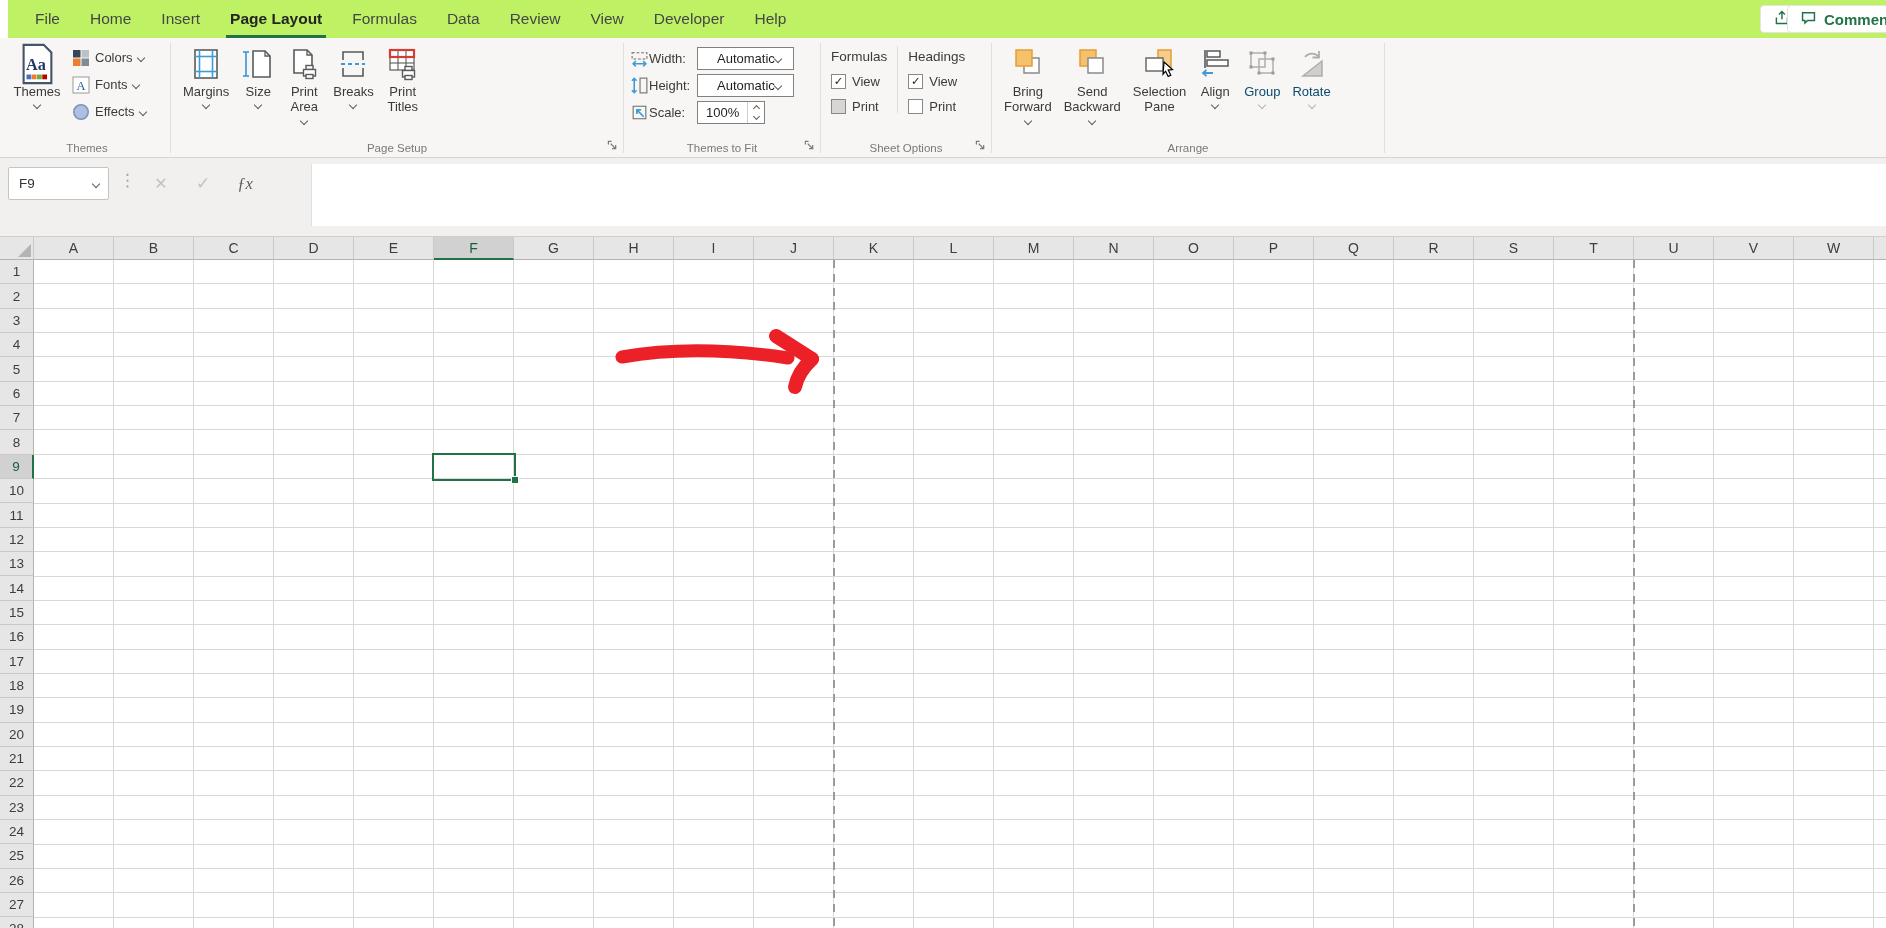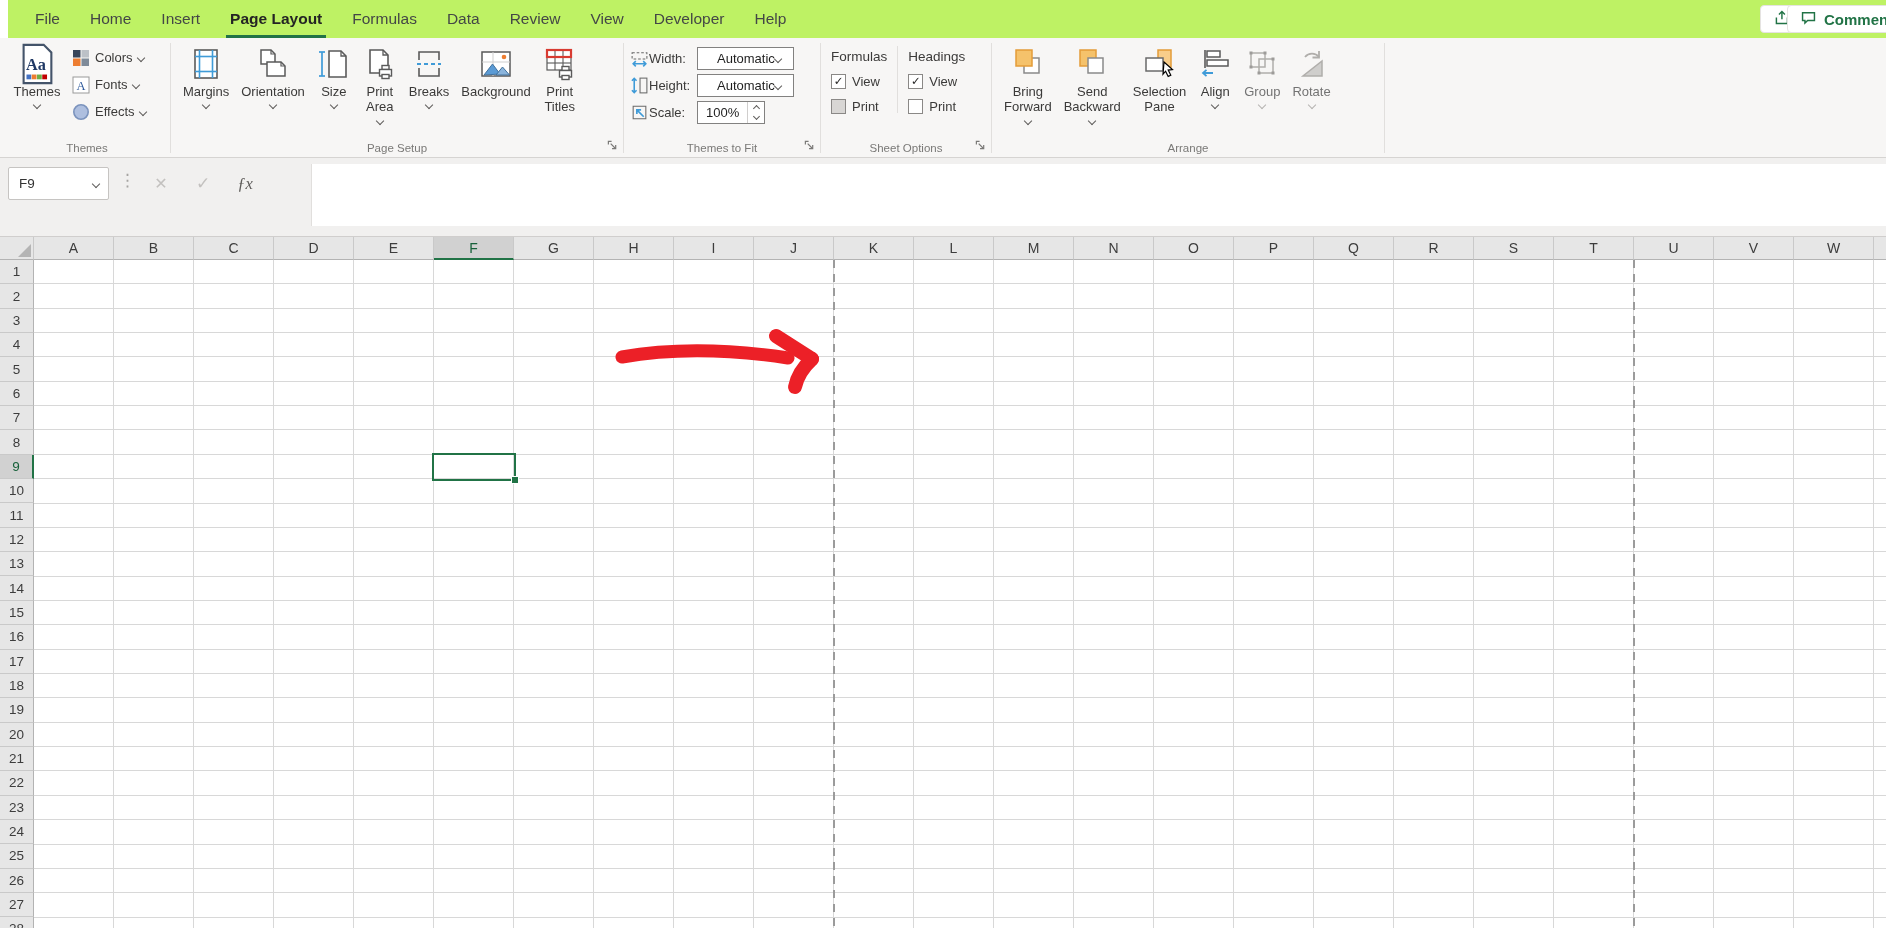--- a/index.html
+++ b/index.html
@@ -20,21 +20,21 @@
 .rgroup{position:relative;display:flex;flex-direction:column;padding:4px 8px 22px 6px}
 .rgroup-label{position:absolute;bottom:3px;left:0;right:0;text-align:center;font-size:11.5px;color:#7a7977;white-space:nowrap}
 .rdiv{width:1px;background:#e1dfdd;margin:5px 0 4px}
 .launcher{position:absolute;right:3px;bottom:4px;width:15px;height:15px;display:flex;align-items:center;justify-content:center;cursor:default}
 .rgroup-content{display:flex;align-items:flex-start;height:96px}
 .chev{display:inline-block;width:6px;height:6px;border-right:1.4px solid #5f5d5b;border-bottom:1.4px solid #5f5d5b;transform:rotate(45deg);flex:0 0 auto}
 .bigbtn{display:flex;flex-direction:column;align-items:center;padding:2px 6px 0;height:96px;cursor:default}
 .bigbtn .bicon{height:40px;display:flex;align-items:center;justify-content:center}
 .bigbtn .blbl{font-size:13px;color:#3b3a39;text-align:center;line-height:1.18;white-space:pre-line}
 .bigbtn .chev{margin-top:3px}
-.bigbtn.disabled .blbl{color:#737373}
+.bigbtn.disabled .blbl{color:#0c4a6e}
 .bigbtn.disabled .chev{border-color:#b5b3b1}
 
 .themes-main{width:54px}
 .themes-col{display:flex;flex-direction:column;justify-content:flex-start;margin-left:4px;padding-top:2px}
 .smallbtn{display:flex;align-items:center;gap:5px;height:27px;padding:0 4px;font-size:13px;color:#3b3a39;cursor:default}
 .smallbtn .sicon{width:18px;height:18px;display:flex}
 
 .stf{display:flex;flex-direction:column;padding-top:3px}
 .stf-row{display:flex;align-items:center;height:27px;}
 .stf-row .sicon{width:19px;height:19px;display:flex}
@@ -184,32 +184,20 @@
                 <line x1="6" y1="9.5" x2="28" y2="9.5"></line>
                 <line x1="6" y1="24.5" x2="28" y2="24.5"></line>
               </g>
             </svg>
           </div>
           <div class="blbl">Margins</div>
           <span class="chev"></span>
         </div>
         <div class="bigbtn">
           <div class="bicon">
-            <svg width="36" height="34" viewBox="0 0 36 34">
-              <path d="M6 3h10l4 4v10H6z" fill="#fff" stroke="#5a5a5a" stroke-width="1.5"></path>
-              <path d="M16 3v4h4" fill="none" stroke="#5a5a5a" stroke-width="1.2"></path>
-              <path d="M12 15h14l4 4v10H12z" fill="#fff" stroke="#5a5a5a" stroke-width="1.5"></path>
-              <path d="M26 15v4h4" fill="none" stroke="#5a5a5a" stroke-width="1.2"></path>
-            </svg>
-          </div>
-          <div class="blbl">Orientation</div>
-          <span class="chev"></span>
-        </div>
-        <div class="bigbtn">
-          <div class="bicon">
             <svg width="34" height="34" viewBox="0 0 34 34">
               <g stroke="#3f9bd8" stroke-width="1.7">
                 <line x1="5" y1="5" x2="5" y2="29"></line>
                 <line x1="2" y1="5" x2="8" y2="5"></line>
                 <line x1="2" y1="29" x2="8" y2="29"></line>
               </g>
               <path d="M12 4h12l5 5v21H12z" fill="#fff" stroke="#5a5a5a" stroke-width="1.6"></path>
               <path d="M24 4v5h5" fill="none" stroke="#5a5a5a" stroke-width="1.3"></path>
             </svg>
           </div>
@@ -235,33 +223,20 @@
         <div class="bigbtn">
           <div class="bicon">
             <svg width="34" height="34" viewBox="0 0 34 34">
               <path d="M7 13V5h20v8" fill="none" stroke="#5a5a5a" stroke-width="1.6"></path>
               <path d="M7 21v8h20v-8" fill="none" stroke="#5a5a5a" stroke-width="1.6"></path>
               <line x1="5" y1="17" x2="29" y2="17" stroke="#3f9bd8" stroke-width="2.2" stroke-dasharray="4 3"></line>
             </svg>
           </div>
           <div class="blbl">Breaks</div>
           <span class="chev"></span>
-        </div>
-        <div class="bigbtn">
-          <div class="bicon">
-            <svg width="36" height="34" viewBox="0 0 36 34">
-              <rect x="4" y="5" width="28" height="24" fill="#fff" stroke="#5a5a5a" stroke-width="1.5"></rect>
-              <line x1="15" y1="5" x2="15" y2="29" stroke="#cfcfcf"></line>
-              <line x1="4" y1="15" x2="32" y2="15" stroke="#cfcfcf"></line>
-              <path d="M6 28l8.5-11 7.5 10z" fill="#5b9bd5" stroke="#41719c"></path>
-              <path d="M18 28l6.5-8 7 8z" fill="#8ab4dc" stroke="#41719c"></path>
-              <circle cx="26" cy="10" r="2.3" fill="#ed7d31"></circle>
-            </svg>
-          </div>
-          <div class="blbl">Background</div>
         </div>
         <div class="bigbtn">
           <div class="bicon">
             <svg width="34" height="34" viewBox="0 0 34 34">
               <rect x="4" y="3" width="24" height="20" fill="#fff" stroke="#5a5a5a" stroke-width="1.2"></rect>
               <g stroke="#5a5a5a" stroke-width="1.1">
                 <line x1="4" y1="16" x2="28" y2="16"></line>
                 <line x1="12" y1="3" x2="12" y2="23"></line>
                 <line x1="20" y1="3" x2="20" y2="23"></line>
               </g>

